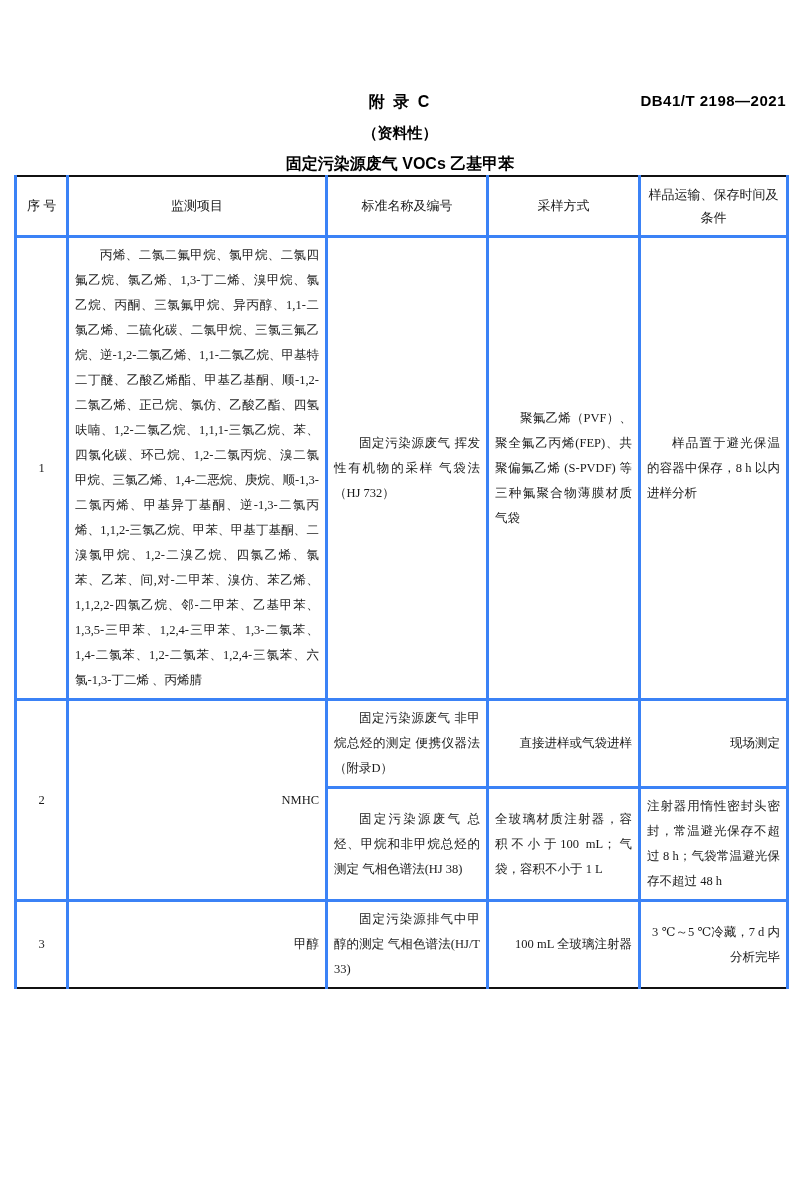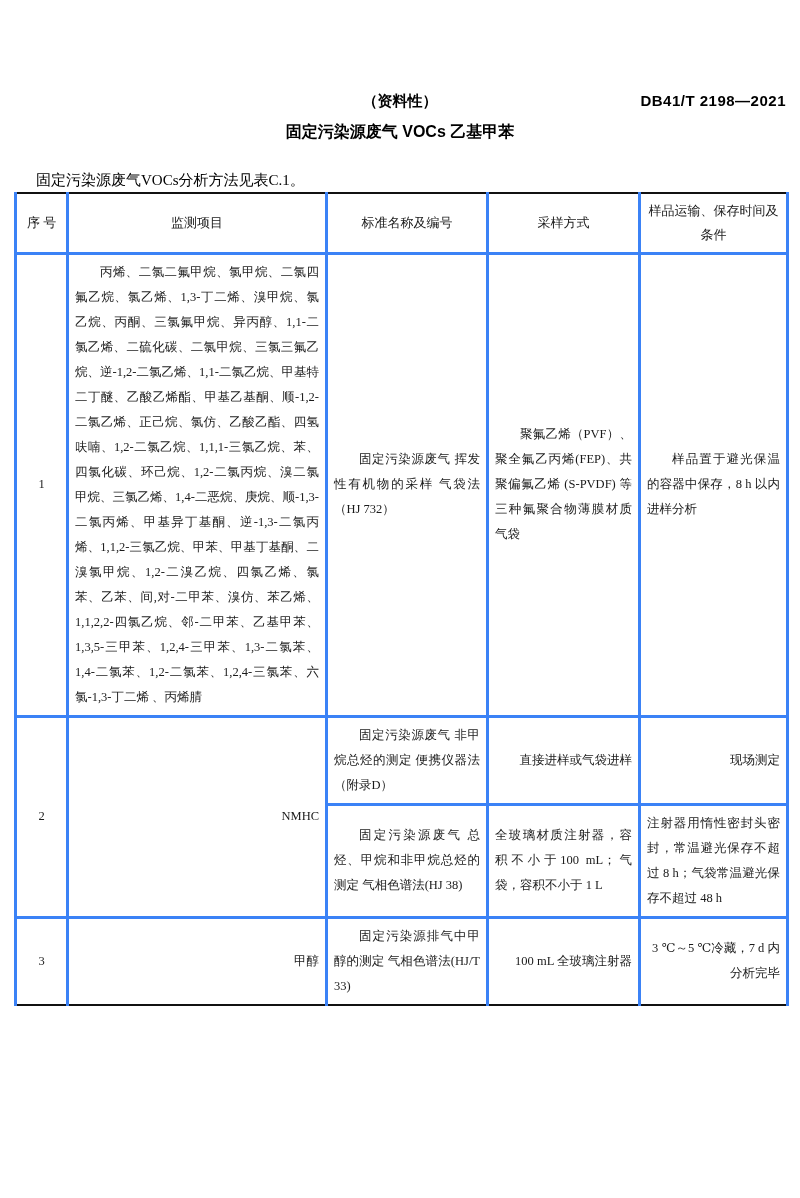--- a/index.html
+++ b/index.html
@@ -149,25 +149,25 @@
   .hdr-cond { line-height: 1.8; }
 </style>
 </head>
 <body>
 
 <div class="page">
 
   <div class="doc-header">DB41/T 2198—2021</div>
 
   <div class="title-block">
+    <div class="annex-title">附 录 C</div>
     <div class="annex-nature">（资料性）</div>
     <div class="annex-subject">固定污染源废气 VOCs 乙基甲苯</div>
   </div>
 
-  <div class="intro">固定污染源废气VOCs分析方法见表C.1。</div>
 
 
   <table class="vocs">
     <colgroup>
       <col class="c-no">
       <col class="c-item">
       <col class="c-std">
       <col class="c-samp">
       <col class="c-cond">
     </colgroup>

